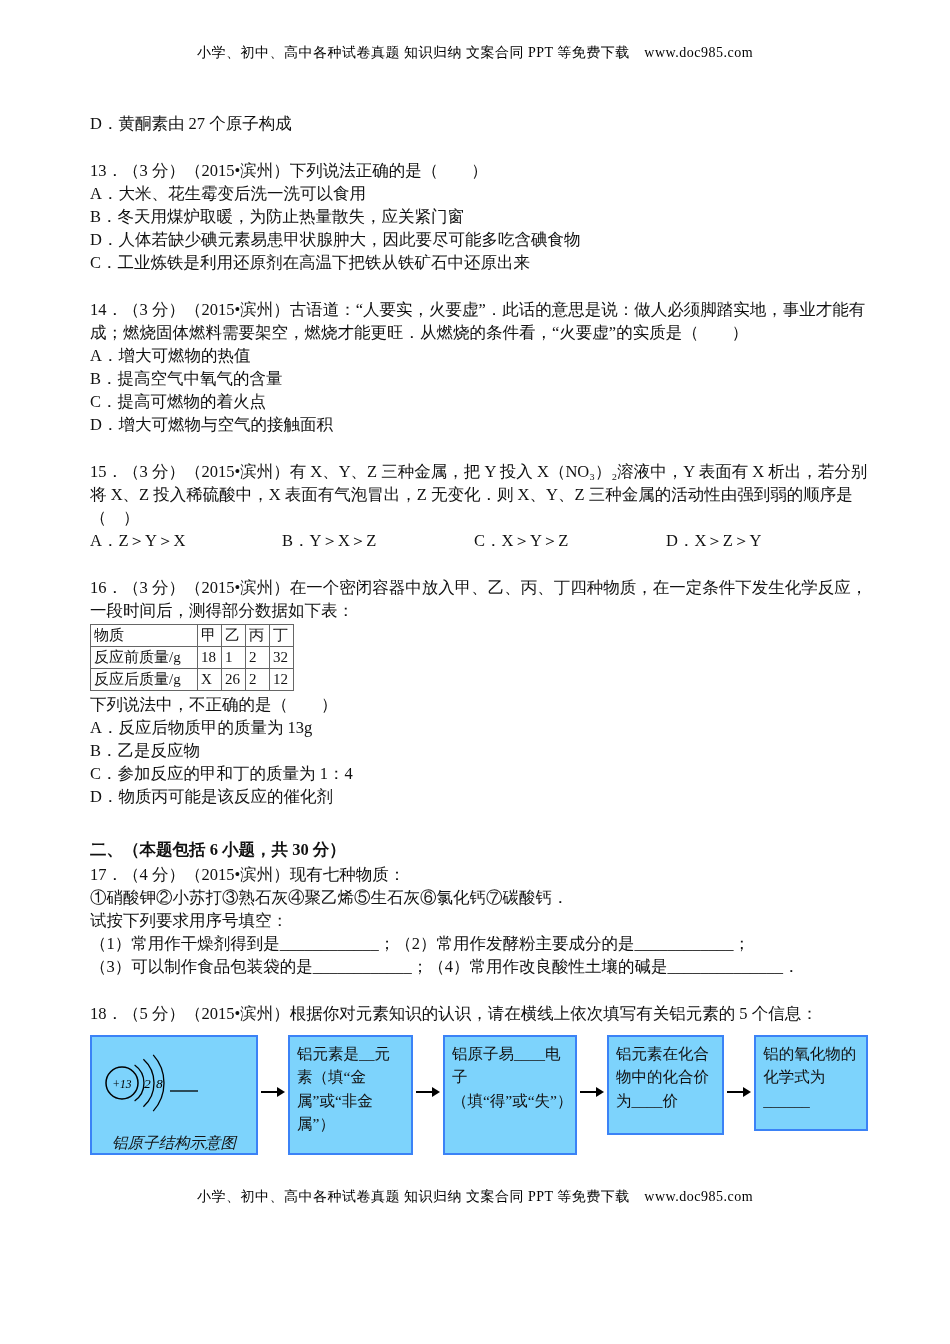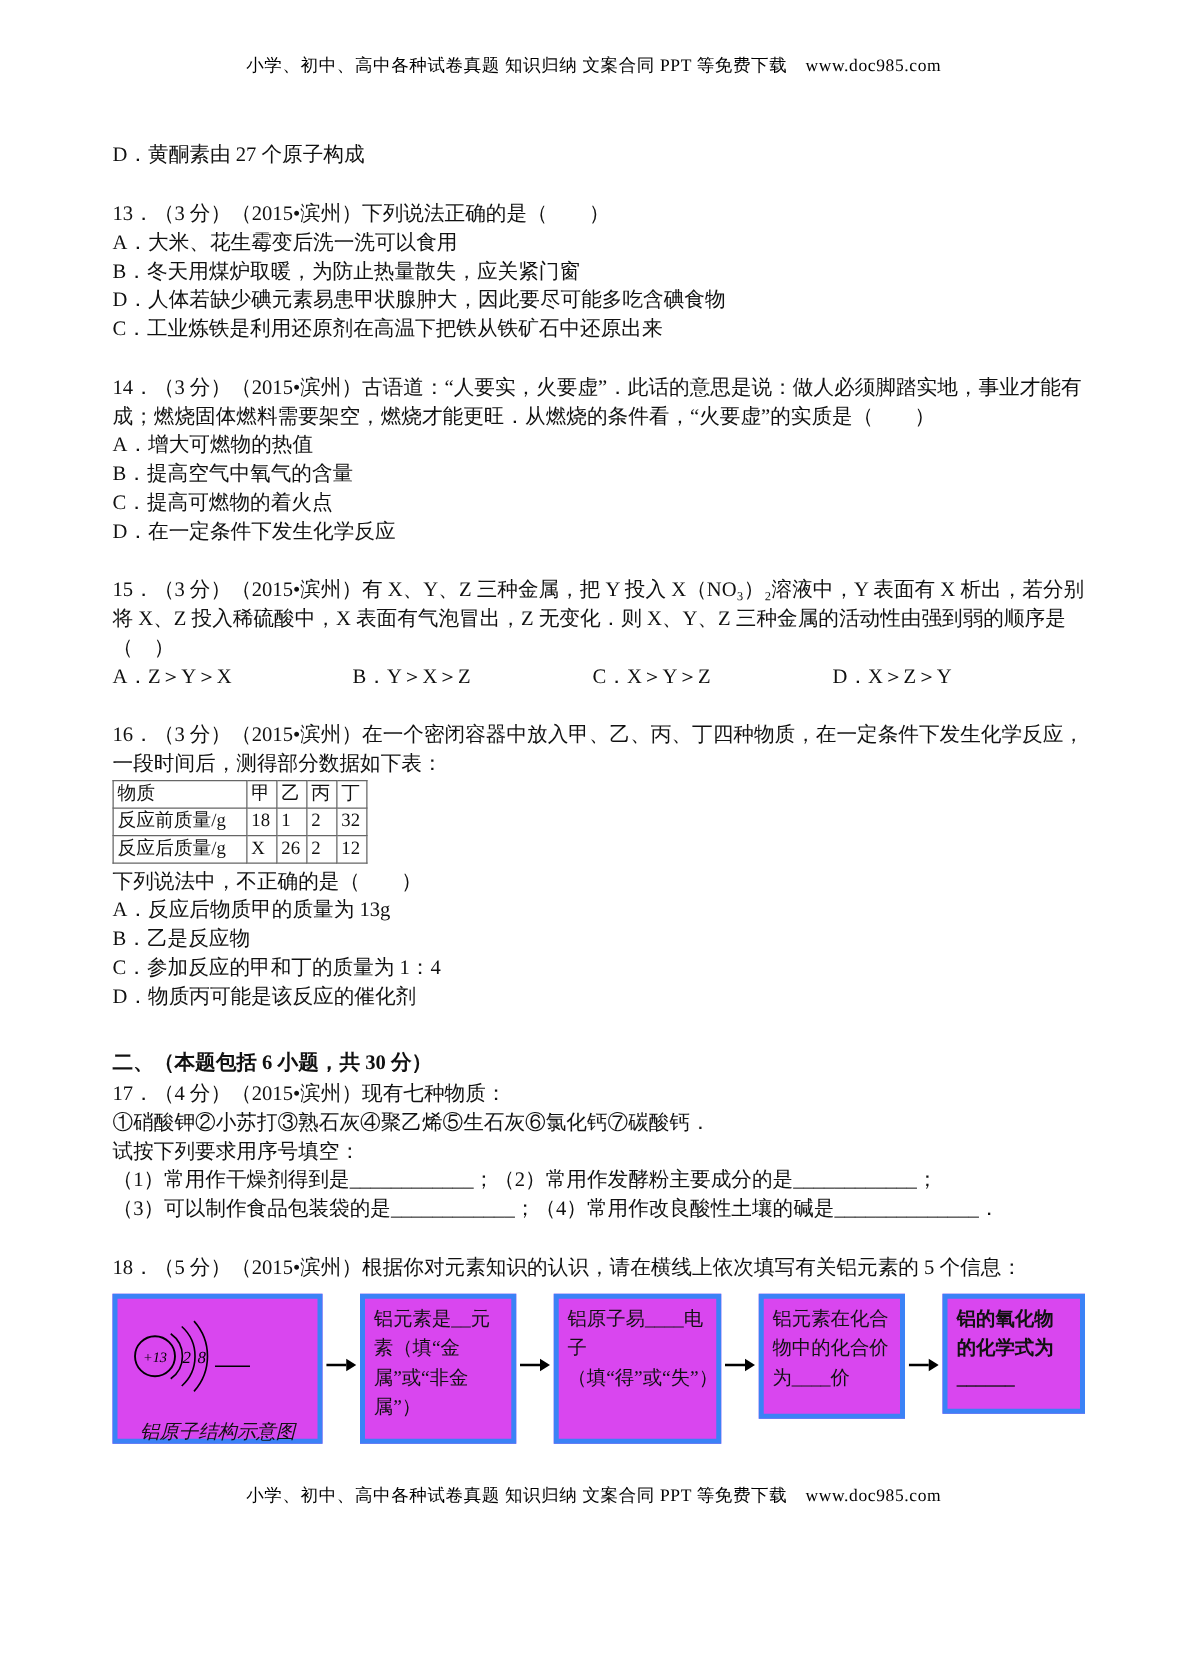--- a/index.html
+++ b/index.html
@@ -26,30 +26,30 @@
   table.qtable { border-collapse: collapse; margin: 2px 0 2px 0; }
   table.qtable td {
     border: 1px solid #666; padding: 0 3px;
     font-size: 15px; line-height: 21px; white-space: nowrap;
   }
   table.qtable td.c1 { min-width: 100px; }
   table.qtable td.cn { min-width: 17px; text-align: left; }
   .section-title { font-weight: bold; margin-top: 30px; margin-bottom: 2px; }
   .diagram { display: flex; align-items: flex-start; margin-top: 10px; }
   .dbox {
-    border: 4px solid #3b82f6; box-sizing: border-box;
+    border: 2px solid #3b82f6; box-sizing: border-box;
     padding: 5px 7px; font-size: 15.5px; line-height: 1.5;
-    background: #d946ef;
+    background: #7dd3fc;
   }
   .box1 { width: 168px; height: 120px; padding: 4px 4px; font-style: italic; }
   .box1-label { text-align: center; font-size: 15.5px; margin-top: -2px; }
   .box2 { width: 132px; min-height: 120px; }
   .box3 { width: 134px; min-height: 120px; }
   .box4 { width: 124px; min-height: 100px; }
-  .box5 { width: 120px; min-height: 96px; font-weight: bold; }
+  .box5 { width: 120px; min-height: 96px; }
   .darrow { margin: 46px 3px 0 3px; flex: 0 0 auto; }
 </style>
 </head>
 <body>
 
 <div class="watermark wm-top">小学、初中、高中各种试卷真题 知识归纳 文案合同 PPT 等免费下载　www.doc985.com</div>
 
 <div class="content">
 
   <p class="qblock">D．黄酮素由 27 个原子构成</p>
@@ -60,21 +60,21 @@
     <p>B．冬天用煤炉取暖，为防止热量散失，应关紧门窗</p>
     <p>D．人体若缺少碘元素易患甲状腺肿大，因此要尽可能多吃含碘食物</p>
     <p>C．工业炼铁是利用还原剂在高温下把铁从铁矿石中还原出来</p>
   </div>
 
   <div class="qblock">
     <p>14．（3 分）（2015•滨州）古语道：“人要实，火要虚”．此话的意思是说：做人必须脚踏实地，事业才能有成；燃烧固体燃料需要架空，燃烧才能更旺．从燃烧的条件看，“火要虚”的实质是（　　）</p>
     <p>A．增大可燃物的热值</p>
     <p>B．提高空气中氧气的含量</p>
     <p>C．提高可燃物的着火点</p>
-    <p>D．在一定条件下发生化学反应</p>
+    <p>D．增大可燃物与空气的接触面积</p>
   </div>
 
   <div class="qblock">
     <p>15．（3 分）（2015•滨州）有 X、Y、Z 三种金属，把 Y 投入 X（NO₃）₂溶液中，Y 表面有 X 析出，若分别将 X、Z 投入稀硫酸中，X 表面有气泡冒出，Z 无变化．则 X、Y、Z 三种金属的活动性由强到弱的顺序是（　）</p>
     <div class="opts4">
       <span>A．Z＞Y＞X</span>
       <span>B．Y＞X＞Z</span>
       <span>C．X＞Y＞Z</span>
       <span>D．X＞Z＞Y</span>
     </div>

